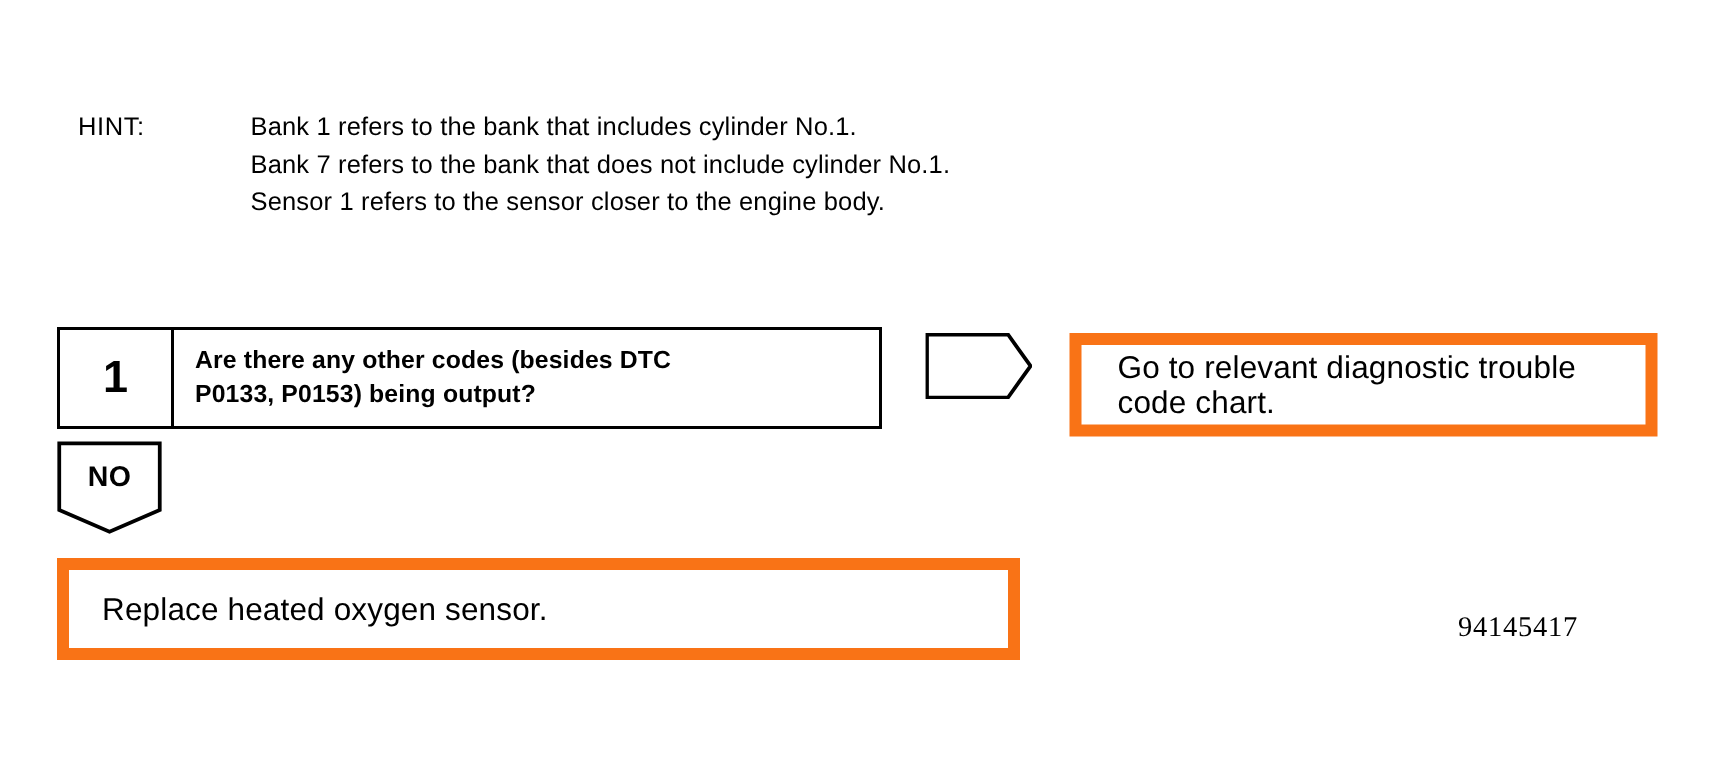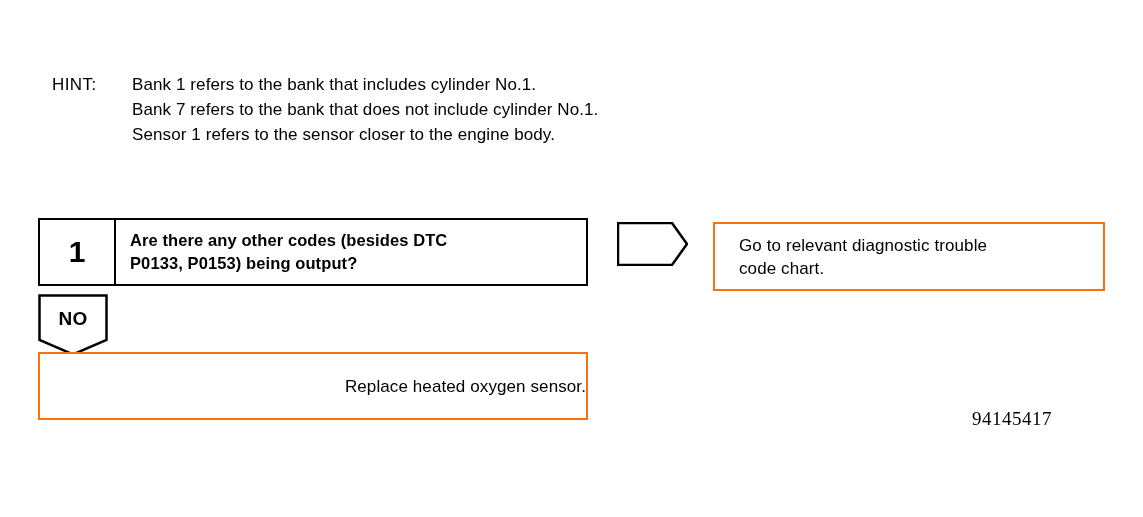--- a/index.html
+++ b/index.html
@@ -35,20 +35,21 @@
     letter-spacing: 0.4px;
     width: 80px;
     flex: 0 0 80px;
     line-height: 25px;
   }
   .hint-lines {
     font-size: 17px;
     line-height: 25px;
     letter-spacing: 0.1px;
     white-space: nowrap;
+    margin-left: 35px;
   }
   .hint-line { display: block; }
 
   
   .section-title {
     position: absolute;
     left: 37px;
     top: 170px;
     font-size: 21px;
     font-weight: bold;
@@ -131,46 +132,45 @@
     align-items: center;
     justify-content: center;
     font-size: 19px;
     font-weight: bold;
     letter-spacing: 0.3px;
   }
 
   
   .result-box {
     position: absolute;
-    border: 2px solid #f97316;
+    border: 8px solid #f97316;
     box-sizing: border-box;
     background: #fff;
     display: flex;
     flex-direction: column;
     justify-content: center;
-    font-size: 17px;
+    font-size: 21px;
     line-height: 23px;
     letter-spacing: 0.1px;
   }
   .result-box span { display: block; }
 
   .result-yes {
     left: 713px;
     top: 222px;
     width: 392px;
     height: 69px;
     padding-left: 24px;
   }
   .result-no {
     left: 38px;
-    top: 352px;
-    width: 550px;
+    top: 372px;
+    width: 642px;
     height: 68px;
     padding-left: 22px;
-    text-align: right;
   }
 
   
   .page-ref {
     position: absolute;
     left: 972px;
     top: 408px;
     font-family: Liberation Serif, serif;
     font-size: 19px;
     letter-spacing: 0.5px;

